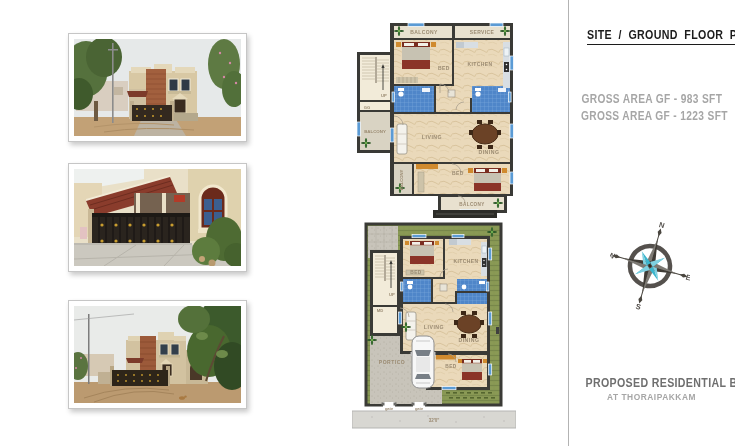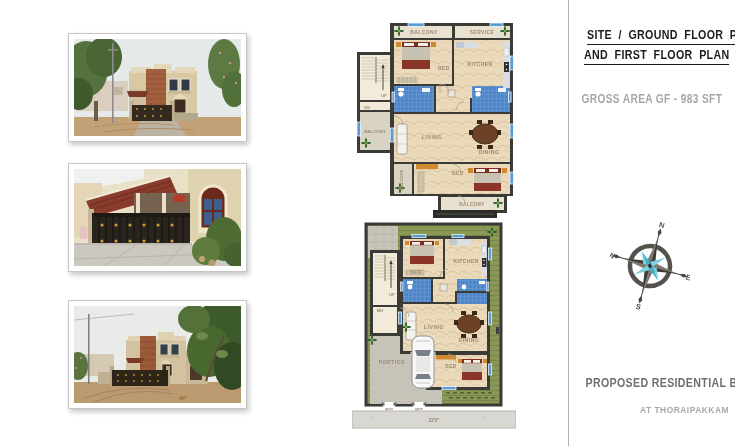--- a/index.html
+++ b/index.html
@@ -25,21 +25,21 @@
     color:#1c1c1c;letter-spacing:.4px;word-spacing:4px;border-bottom:1.8px solid #1c1c1c;
     padding-bottom:1px;white-space:nowrap;}
   .aline{line-height:16px;}
   .aline span{display:inline-block;transform:scaleX(.85);font-weight:bold;font-size:12px;
     color:#a6a6a6;letter-spacing:.4px;white-space:nowrap;}
   #titleBlock{top:25px;}
   #areaBlock{top:90px;}
   #footerTitle{top:373px;}
   #footerTitle span{display:inline-block;transform:scaleX(.85);font-weight:bold;font-size:12.5px;
     color:#6f6f6f;letter-spacing:.4px;white-space:nowrap;}
-  #footerSub{top:399px;text-align:right;}
+  #footerSub{top:386px;}
   #footerSub span{display:inline-block;transform:scaleX(.88);font-weight:bold;font-size:9.5px;
     color:#a6a6a6;letter-spacing:.6px;white-space:nowrap;}
   .compass{position:absolute;left:610px;top:222px;}
 
   .plan-label{fill:#9b8b72;font-family:"Liberation Sans",sans-serif;font-weight:bold;}
 </style>
 </head>
 <body>
 
 <div class="page">
@@ -607,25 +607,25 @@
       <text class="plan-label" x="37" y="202" font-size="4" text-anchor="middle" fill="#4a4a46">gate</text>
       <text class="plan-label" x="67" y="202" font-size="4" text-anchor="middle" fill="#4a4a46">gate</text>
       <text class="plan-label" x="82" y="214" font-size="4.5" text-anchor="middle" fill="#55554f">32'0"</text>
     </svg>
   </div>
 
   <div class="divider"></div>
 
   <div class="rtext" id="titleBlock">
     <div class="tline"><span>SITE / GROUND FLOOR PLAN</span></div>
-    <div class="tline"><span>AND FIRST FLOOR PLAN</span></div>
   </div>
 
   <div class="rtext" id="areaBlock">
     <div class="aline"><span>GROSS AREA GF - 983 SFT</span></div>
+    <div class="aline"><span>GROSS AREA GF - 1223 SFT</span></div>
   </div>
 
   <div class="compass">
     <svg width="80" height="88" viewBox="0 0 80 88">
       <g transform="rotate(16 40 44)">
         <line x1="40" y1="7" x2="40" y2="81" stroke="#4a463f" stroke-width="1"></line>
         <line x1="3" y1="44" x2="77" y2="44" stroke="#4a463f" stroke-width="1"></line>
         <polygon points="40,5 42,9 40,13 38,9" fill="#4a463f"></polygon>
         <polygon points="40,83 42,79 40,75 38,79" fill="#4a463f"></polygon>
         <polygon points="79,44 75,46 71,44 75,42" fill="#4a463f"></polygon>

